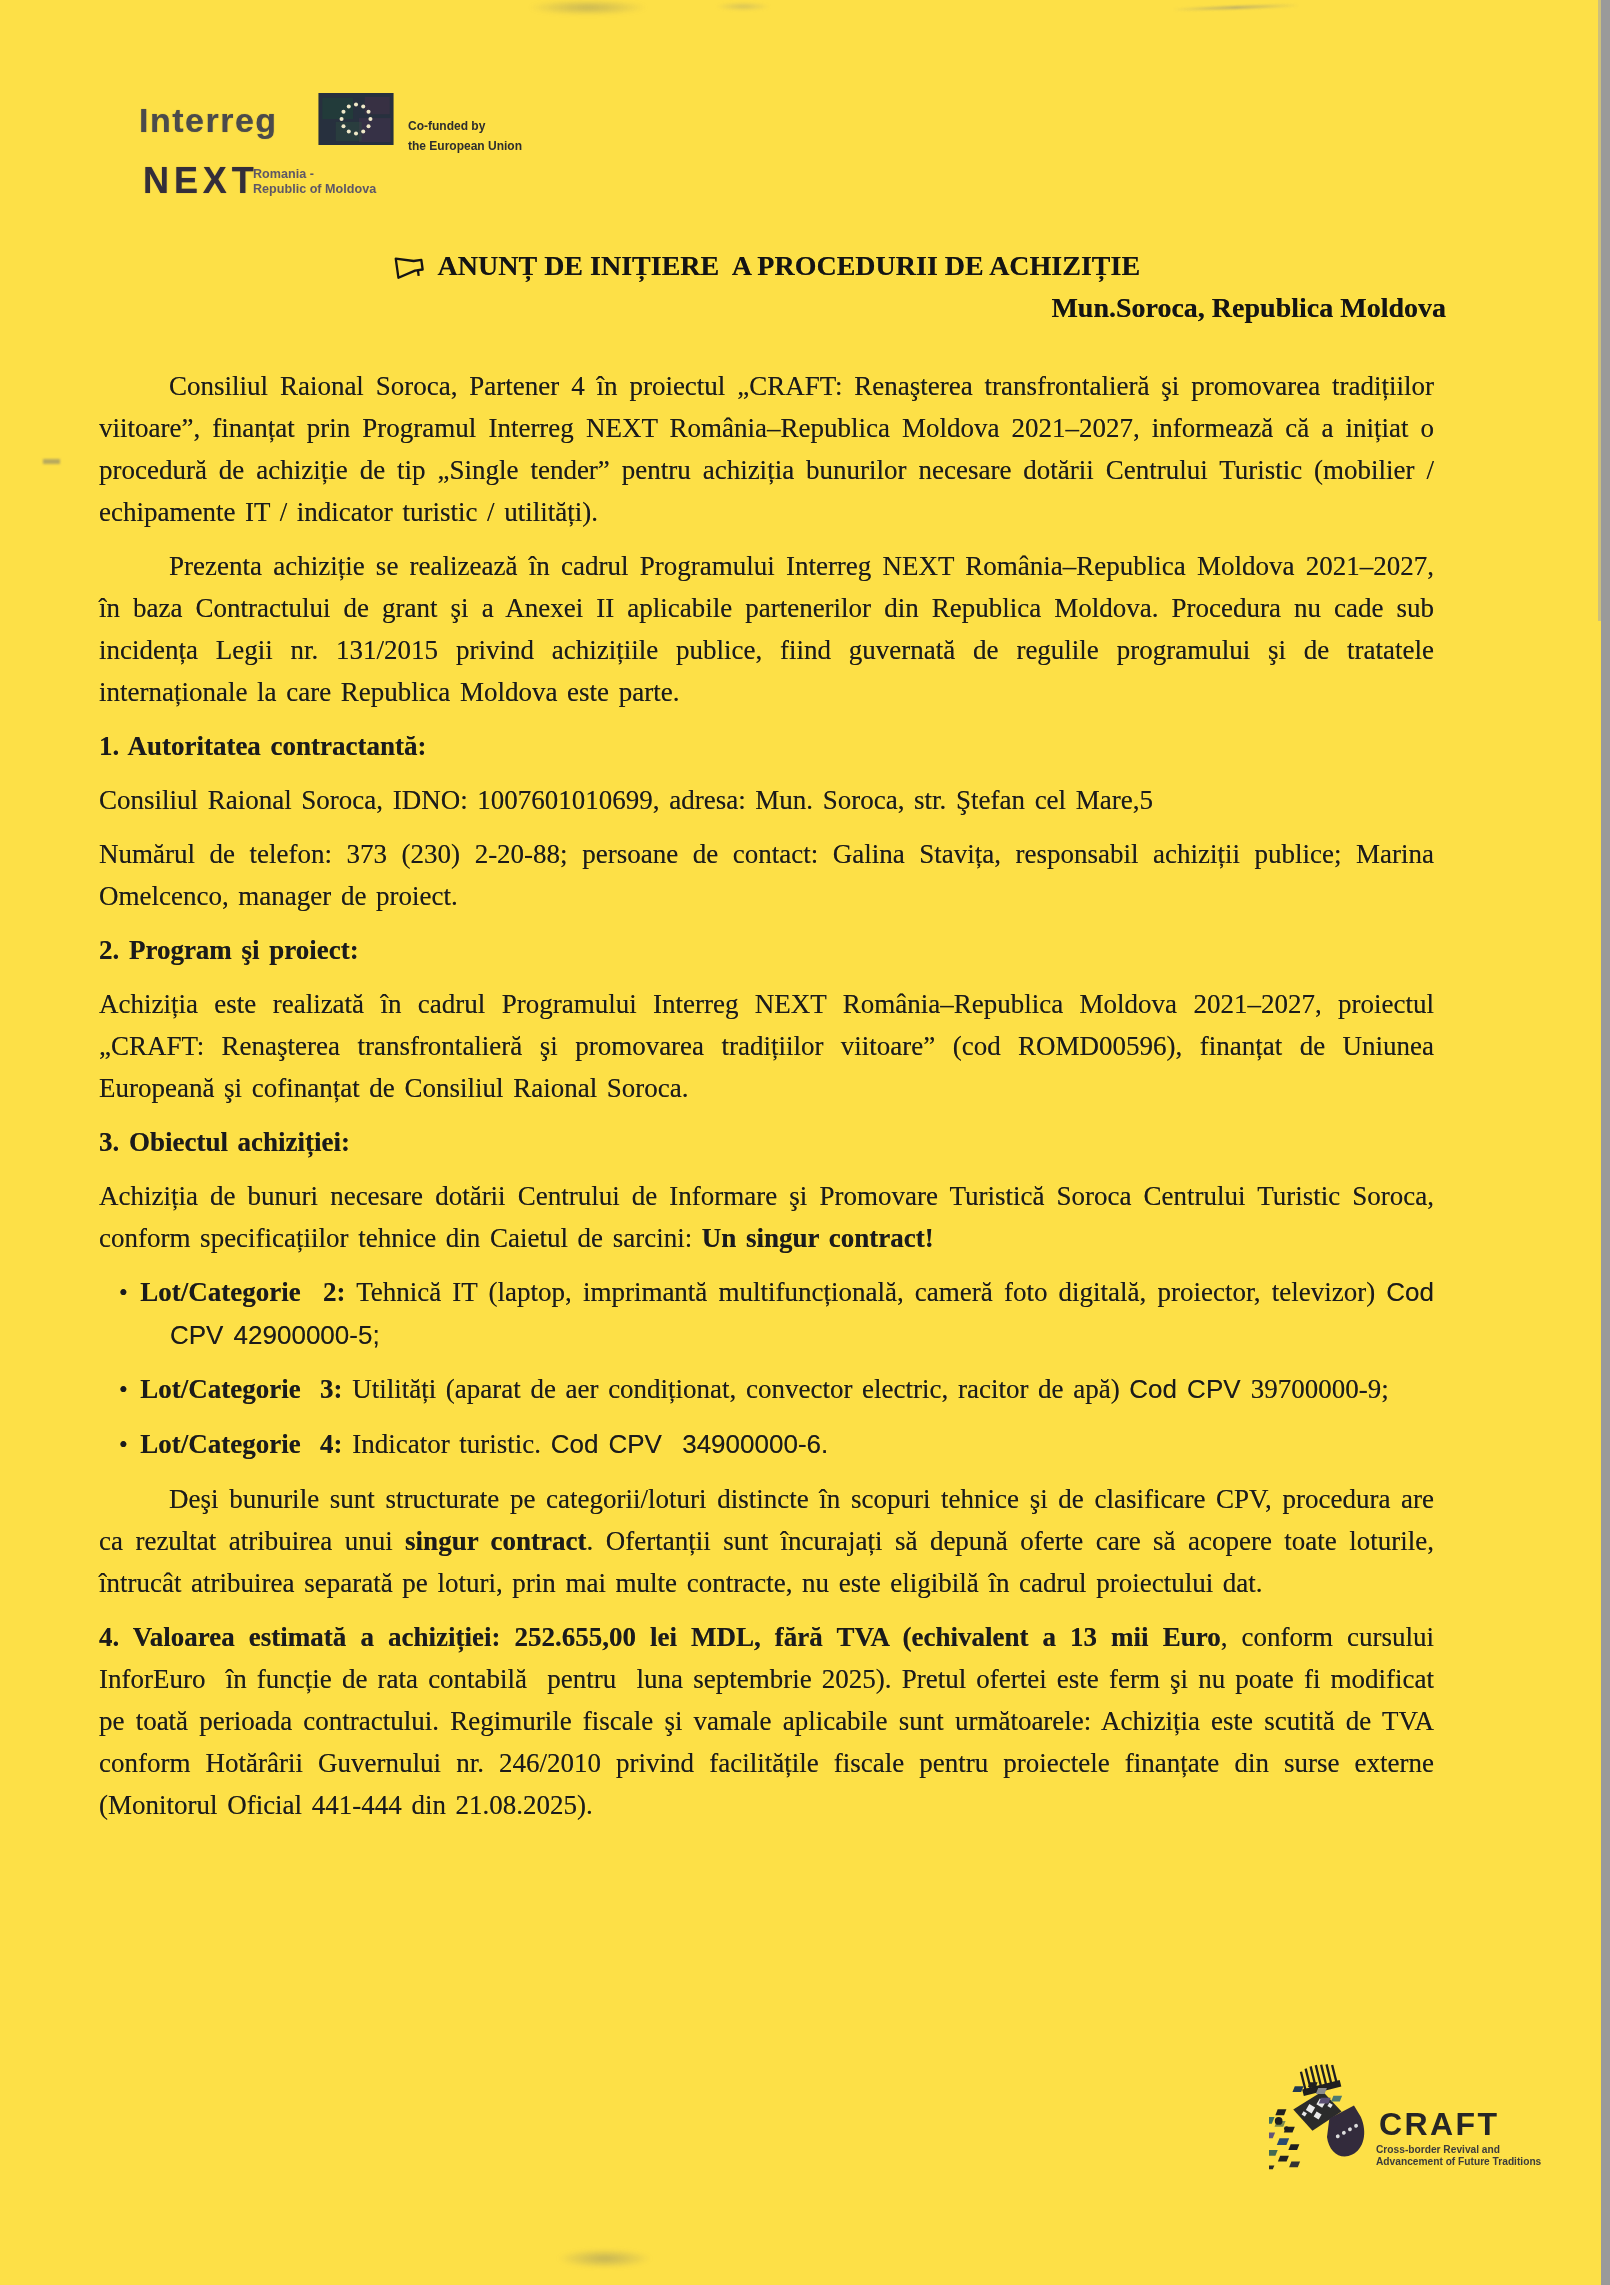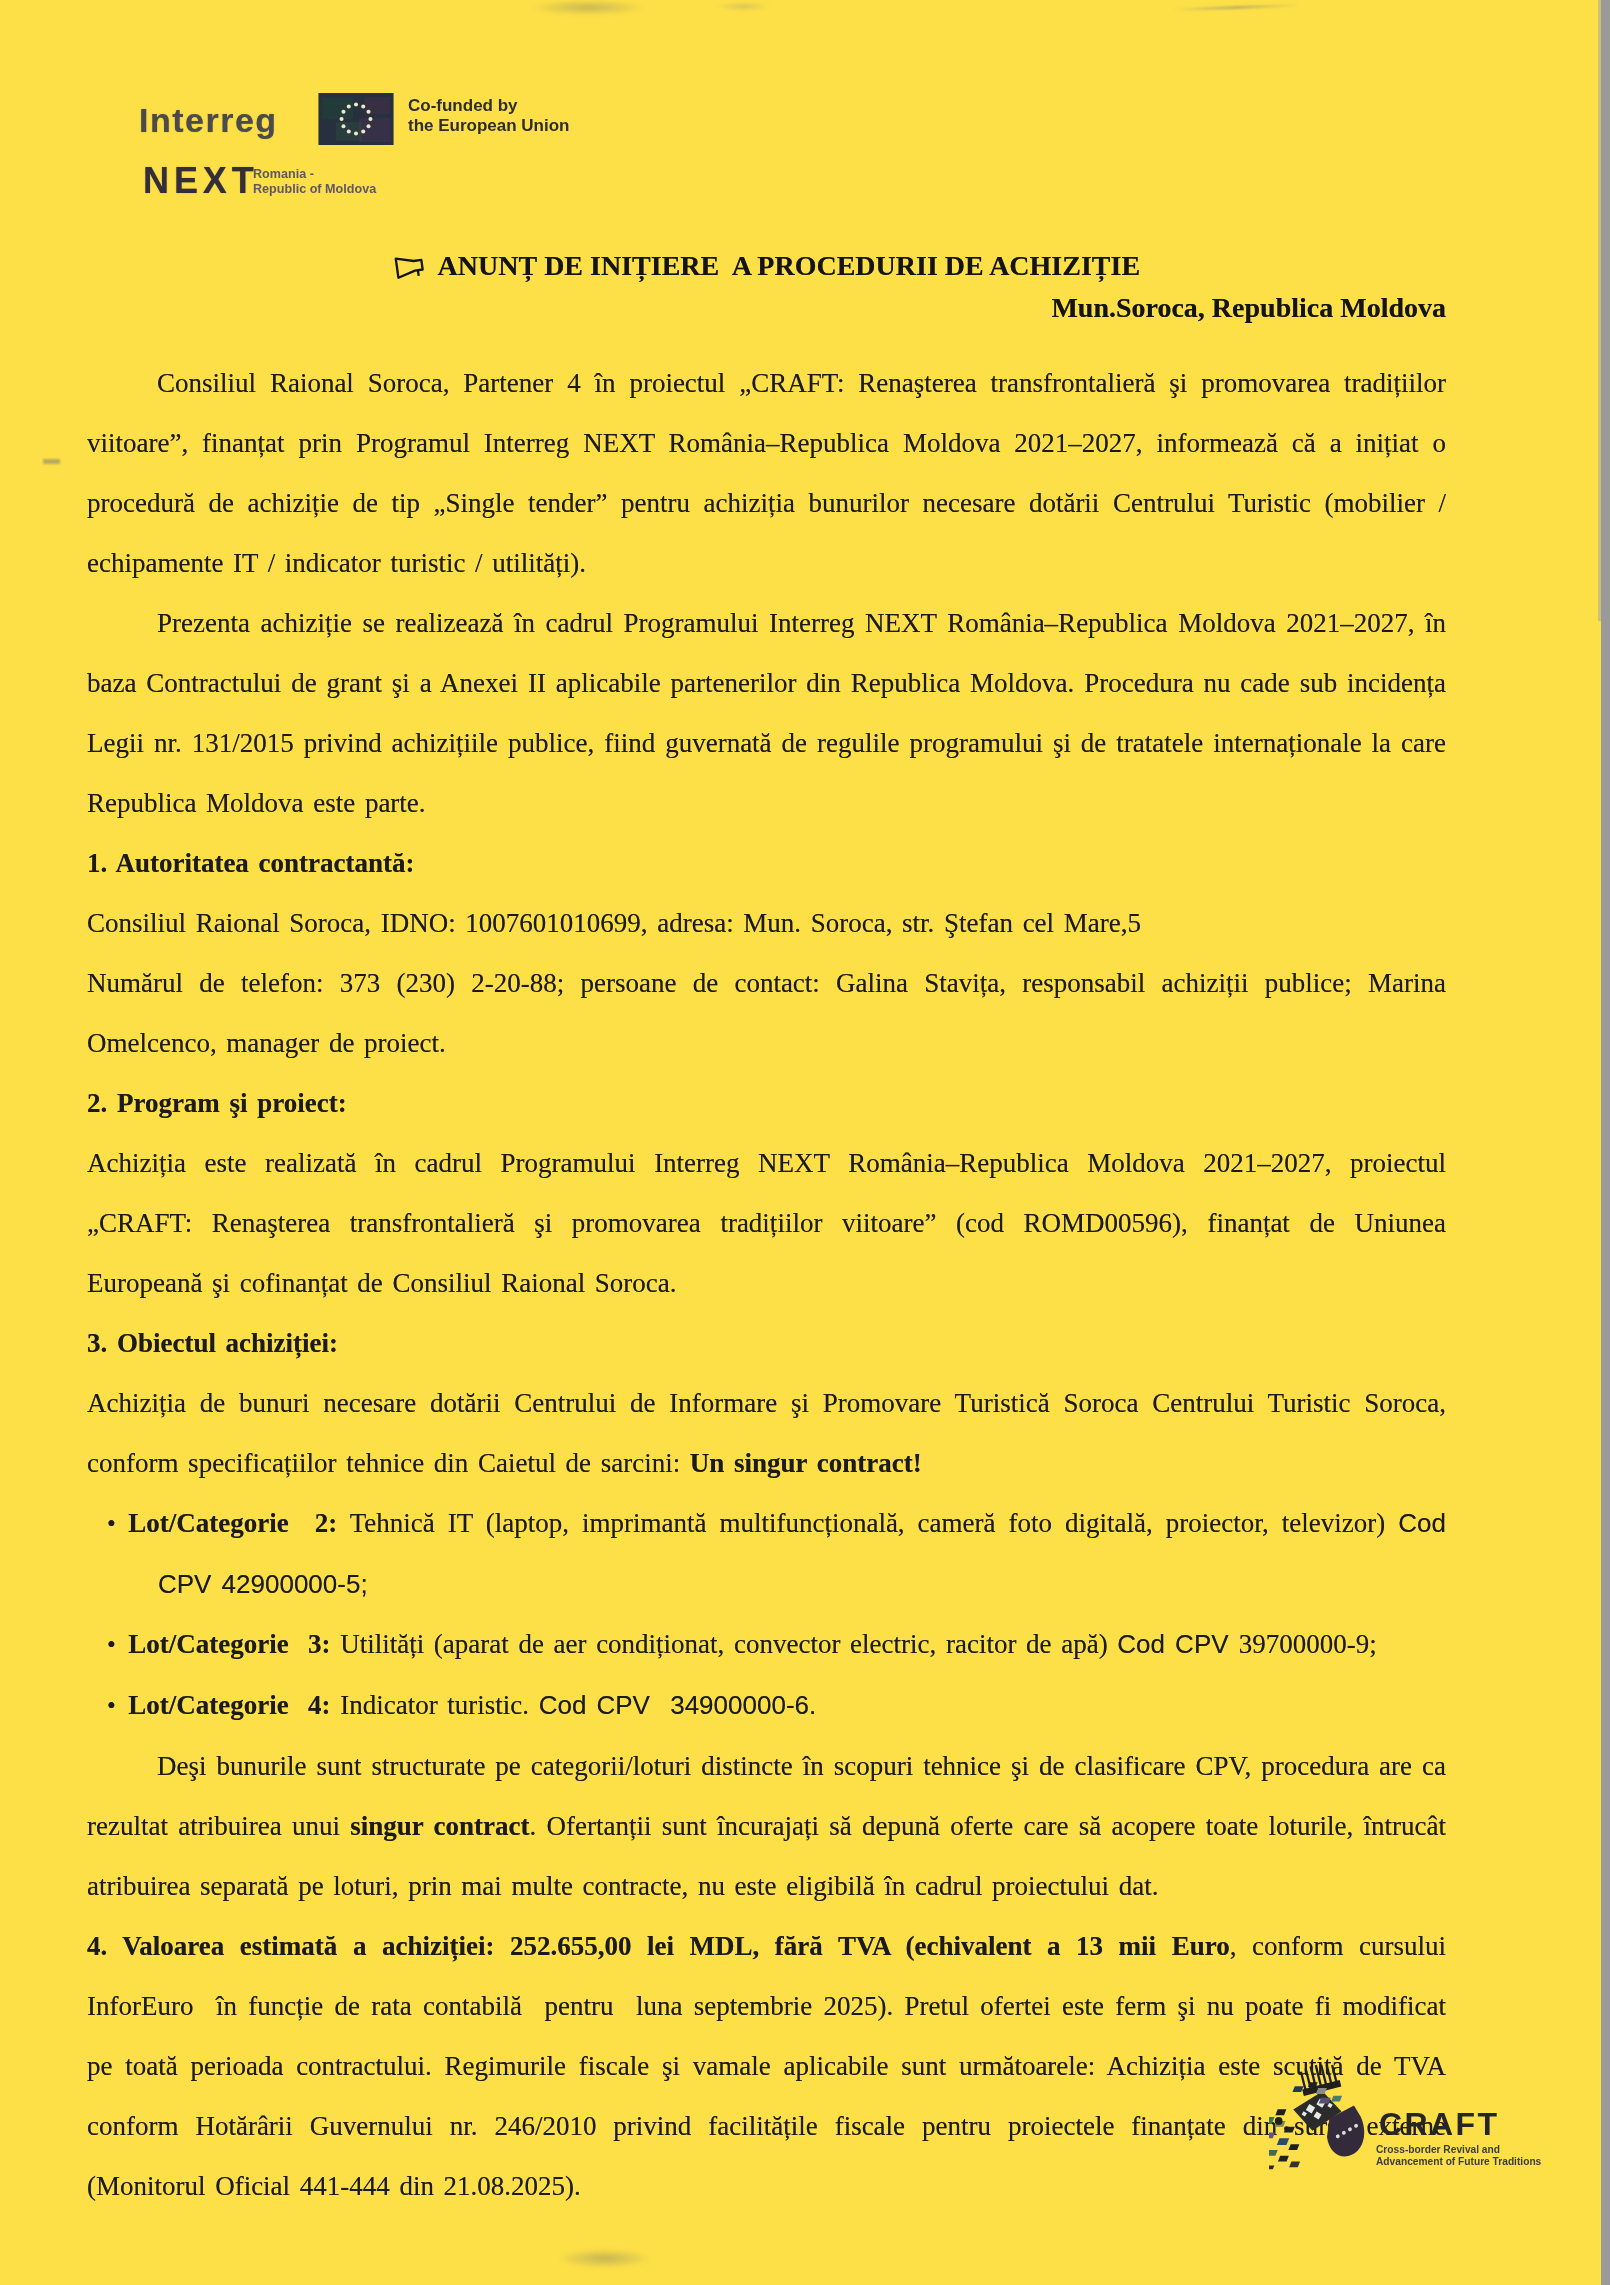--- a/index.html
+++ b/index.html
@@ -15,23 +15,23 @@
   
   .interreg-word{
     position:absolute;left:139px;top:101px;
     font-family:"Liberation Sans",sans-serif;
     font-weight:bold;font-size:34px;color:#4b4b4b;
     letter-spacing:1.5px;
     text-shadow:0 0 1px rgba(70,70,70,.6);
   }
   .eu-flag{position:absolute;left:318px;top:93px;width:76px;height:52px;}
   .cofunded{
-    position:absolute;left:408px;top:96px;
-    font-family:"Liberation Sans",sans-serif;
-    font-size:17px;font-weight:bold;color:#2d2d2d;line-height:20.4px;
+    position:absolute;left:408px;top:116px;
+    font-family:"Liberation Sans",sans-serif;
+    font-size:12px;font-weight:bold;color:#2d2d2d;line-height:20.4px;
   }
   .next-word{
     position:absolute;left:143px;top:160px;
     font-family:"Liberation Sans",sans-serif;
     font-weight:800;font-size:36px;color:#332e3a;
     letter-spacing:4.9px;text-shadow:0 0 1px rgba(60,50,70,.55);
   }
   .program-lines{
     position:absolute;left:245px;top:167px;
     font-family:"Liberation Sans",sans-serif;
@@ -45,21 +45,21 @@
   }
   .title-block .t-line{white-space:pre-wrap;text-align:right;}
   .megaphone{vertical-align:-4.9px;margin-right:9.7px;}
   
   .doc-body{
     position:absolute;left:87px;top:353px;width:1359px;
     font-size:27px;line-height:42px;
     text-align:justify;word-spacing:2.9px;
     text-shadow:0 0 0.5px rgba(25,25,25,.55);
   }
-  .doc-body p,.doc-body h3{margin:0;font-size:27px;line-height:60px;text-align:justify;}
+  .doc-body p,.doc-body h3{margin:12px;font-size:27px;line-height:42px;text-align:justify;}
   .doc-body h3{font-weight:bold;}
   .indent{text-indent:70px;}
   .gap{margin-top:42px;}
   .bullet{padding-left:71px;text-indent:-51px;}
   .bullet .dot{font-size:25px;}
   .b{font-weight:bold;}
   .sans{font-family:"Liberation Sans",sans-serif;font-size:26px;}
   
   .craft-wrap{position:absolute;left:1269px;top:2059px;width:291px;height:136px;}
   .craft-art{position:absolute;left:0;top:0;}

